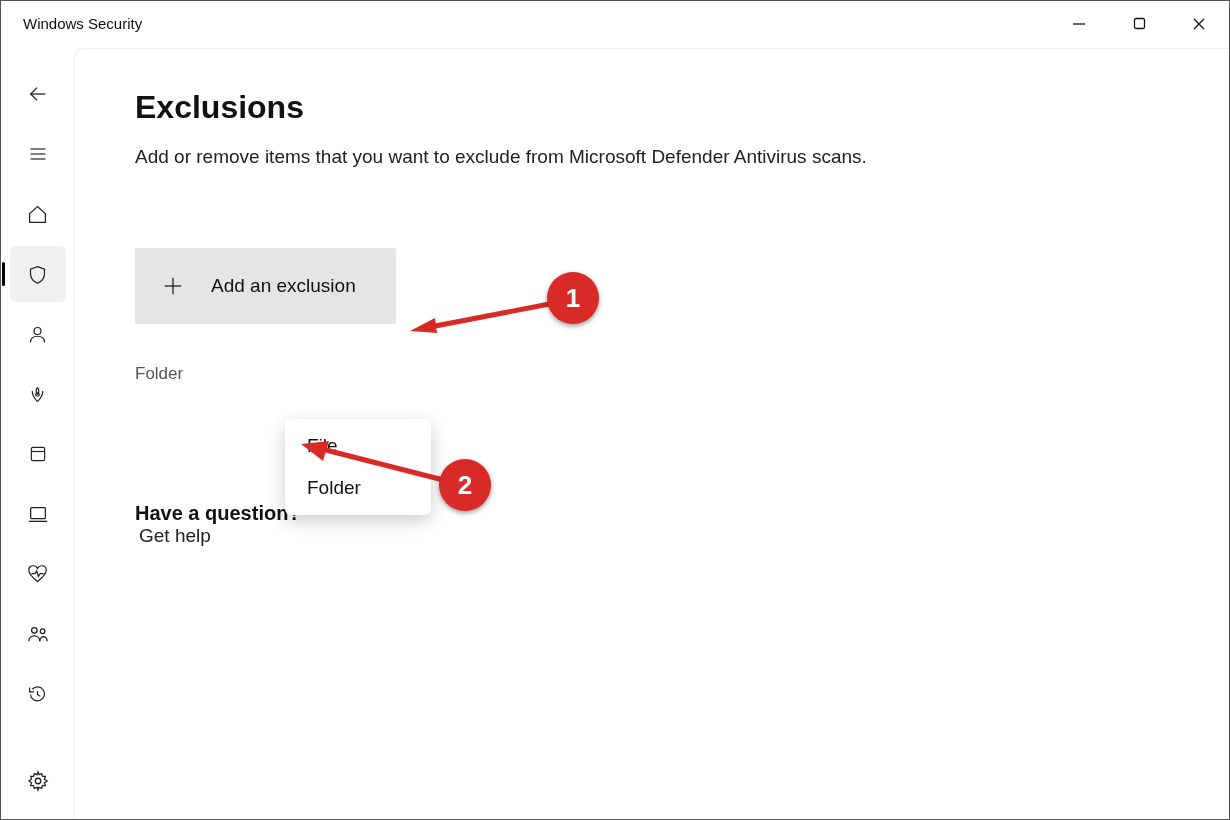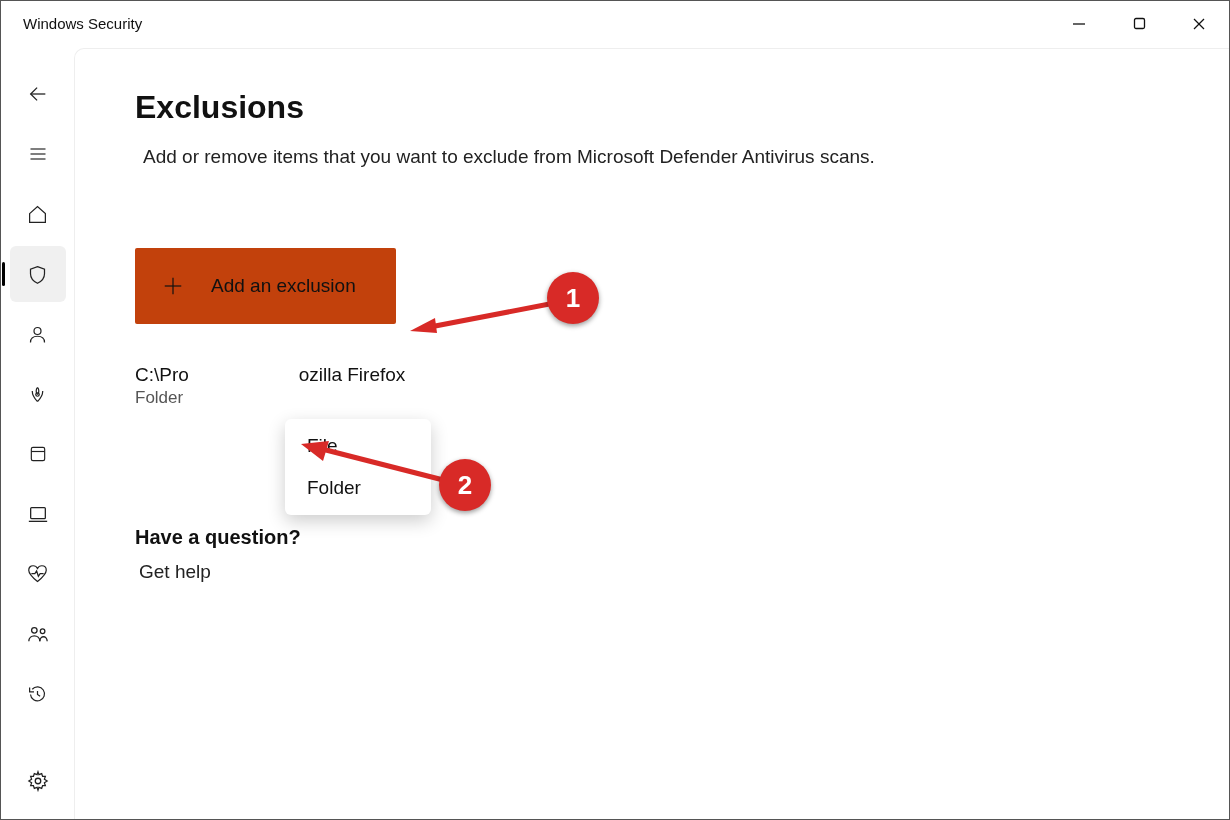--- a/index.html
+++ b/index.html
@@ -96,26 +96,25 @@
   .page-title {
     font-size: 32px;
     font-weight: 600;
     color: #111;
     margin-bottom: 20px;
   }
   .page-subtitle {
     font-size: 19px;
     color: #222;
     margin-bottom: 80px;
-    margin-left: 8px;
   }
   .add-btn {
     display: inline-flex;
     align-items: center;
-    background: #c2410c;
+    background: #e5e5e5;
     height: 76px;
     padding: 0 40px 0 26px;
     gap: 26px;
     font-size: 19px;
     color: #111;
     border-radius: 2px;
   }
   .add-btn .plus {
     font-size: 26px;
     font-weight: 300;
@@ -138,21 +137,21 @@
     margin-top: 2px;
   }
   .section-head {
     font-size: 20px;
     font-weight: 600;
     color: #111;
   }
   .section-link {
     font-size: 19px;
     color: #222;
-    margin-top: 12px;
+    margin-top: 0;
     padding-left: 4px;
   }
   .q-section { margin-top: 118px; }
   .f-section { margin-top: 72px; }
   
   .dropdown {
     position: absolute;
     left: 210px;
     top: 370px;
     width: 146px;
@@ -307,23 +306,20 @@
         <span class="plus">
           <svg width="22" height="22" viewBox="0 0 24 24" stroke="#111" stroke-width="1.3" fill="none">
               <line x1="12" y1="3" x2="12" y2="21"></line>
               <line x1="3" y1="12" x2="21" y2="12"></line>
             </svg>
         </span>
         <span>Add an exclusion</span>
       </div>
 
       <div class="exclusion-item">
-        <div class="excl-path">
-          <span>C:\Pro</span><span style="visibility:hidden">gram Files\M</span><span>ozilla Firefox</span>
-        </div>
         <div class="excl-type">Folder</div>
       </div>
 
       <div class="q-section">
         <div class="section-head">Have a question?</div>
         <div class="section-link">Get help</div>
       </div>
 
 
       

